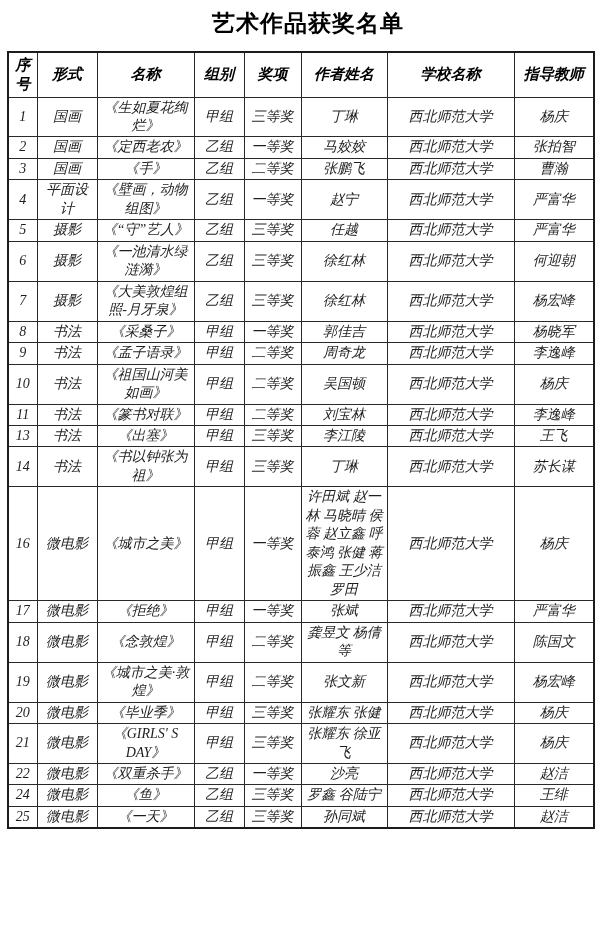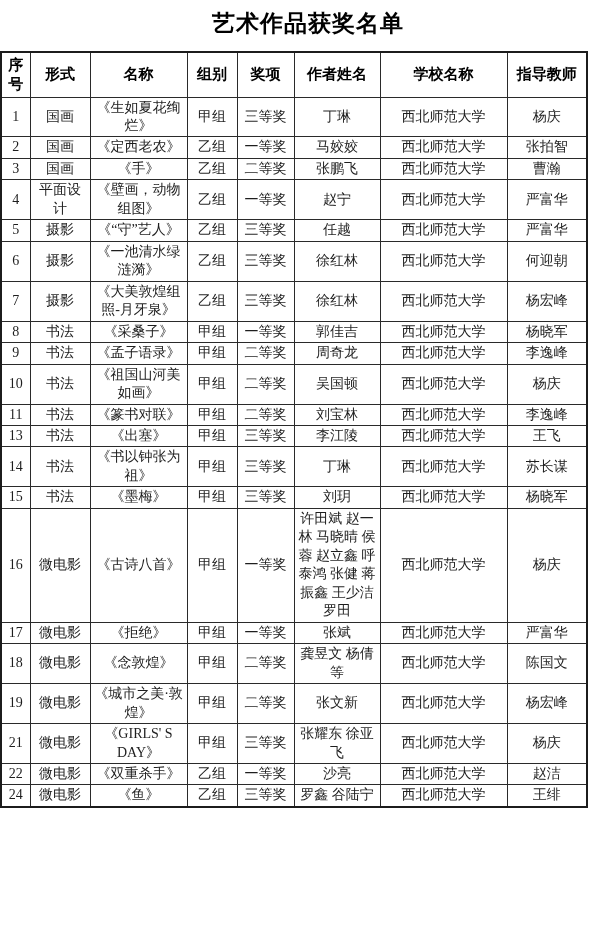--- a/index.html
+++ b/index.html
@@ -21,21 +21,23 @@
     font-size: 23px;
     text-align: center;
     margin: 8px 0 12px 16px;
     letter-spacing: 1px;
     color: #000000;
   }
   table.awards {
     border-collapse: collapse;
     table-layout: fixed;
     width: 586px;
+    margin-left: 7px;
     border: 2px solid #1c1c1c;
+    font-style: italic;
   }
   table.awards th,
   table.awards td {
     border: 1px solid #2a2a2a;
     text-align: center;
     vertical-align: middle;
     overflow-wrap: break-word;
     word-break: break-word;
   }
   table.awards th {
@@ -216,33 +218,23 @@
         <td>14</td>
         <td>书法</td>
         <td>《书以钟张为祖》</td>
         <td>甲组</td>
         <td>三等奖</td>
         <td>丁琳</td>
         <td>西北师范大学</td>
         <td>苏长谋</td>
       </tr>
       <tr>
-        <td>15</td>
-        <td>书法</td>
-        <td>《墨梅》</td>
-        <td>甲组</td>
-        <td>三等奖</td>
-        <td>刘玥</td>
-        <td>西北师范大学</td>
-        <td>杨晓军</td>
-      </tr>
-      <tr>
         <td>16</td>
         <td>微电影</td>
-        <td>《古诗八首》</td>
+        <td>《城市之美》</td>
         <td>甲组</td>
         <td>一等奖</td>
         <td>许田斌 赵一林 马晓晴 侯蓉 赵立鑫 呼泰鸿 张健 蒋振鑫 王少洁 罗田</td>
         <td>西北师范大学</td>
         <td>杨庆</td>
       </tr>
       <tr>
         <td>17</td>
         <td>微电影</td>
         <td>《拒绝》</td>
@@ -266,20 +258,30 @@
         <td>19</td>
         <td>微电影</td>
         <td>《城市之美·敦煌》</td>
         <td>甲组</td>
         <td>二等奖</td>
         <td>张文新</td>
         <td>西北师范大学</td>
         <td>杨宏峰</td>
       </tr>
       <tr>
+        <td>20</td>
+        <td>微电影</td>
+        <td>《毕业季》</td>
+        <td>甲组</td>
+        <td>三等奖</td>
+        <td>张耀东 张健</td>
+        <td>西北师范大学</td>
+        <td>杨庆</td>
+      </tr>
+      <tr>
         <td>21</td>
         <td>微电影</td>
         <td>《GIRLS' S DAY》</td>
         <td>甲组</td>
         <td>三等奖</td>
         <td>张耀东 徐亚飞</td>
         <td>西北师范大学</td>
         <td>杨庆</td>
       </tr>
       <tr>
@@ -294,15 +296,25 @@
       </tr>
       <tr>
         <td>24</td>
         <td>微电影</td>
         <td>《鱼》</td>
         <td>乙组</td>
         <td>三等奖</td>
         <td>罗鑫 谷陆宁</td>
         <td>西北师范大学</td>
         <td>王绯</td>
+      </tr>
+      <tr>
+        <td>25</td>
+        <td>微电影</td>
+        <td>《一天》</td>
+        <td>乙组</td>
+        <td>三等奖</td>
+        <td>孙同斌</td>
+        <td>西北师范大学</td>
+        <td>赵洁</td>
       </tr>
     </tbody>
 </table>
 
 </body></html>

